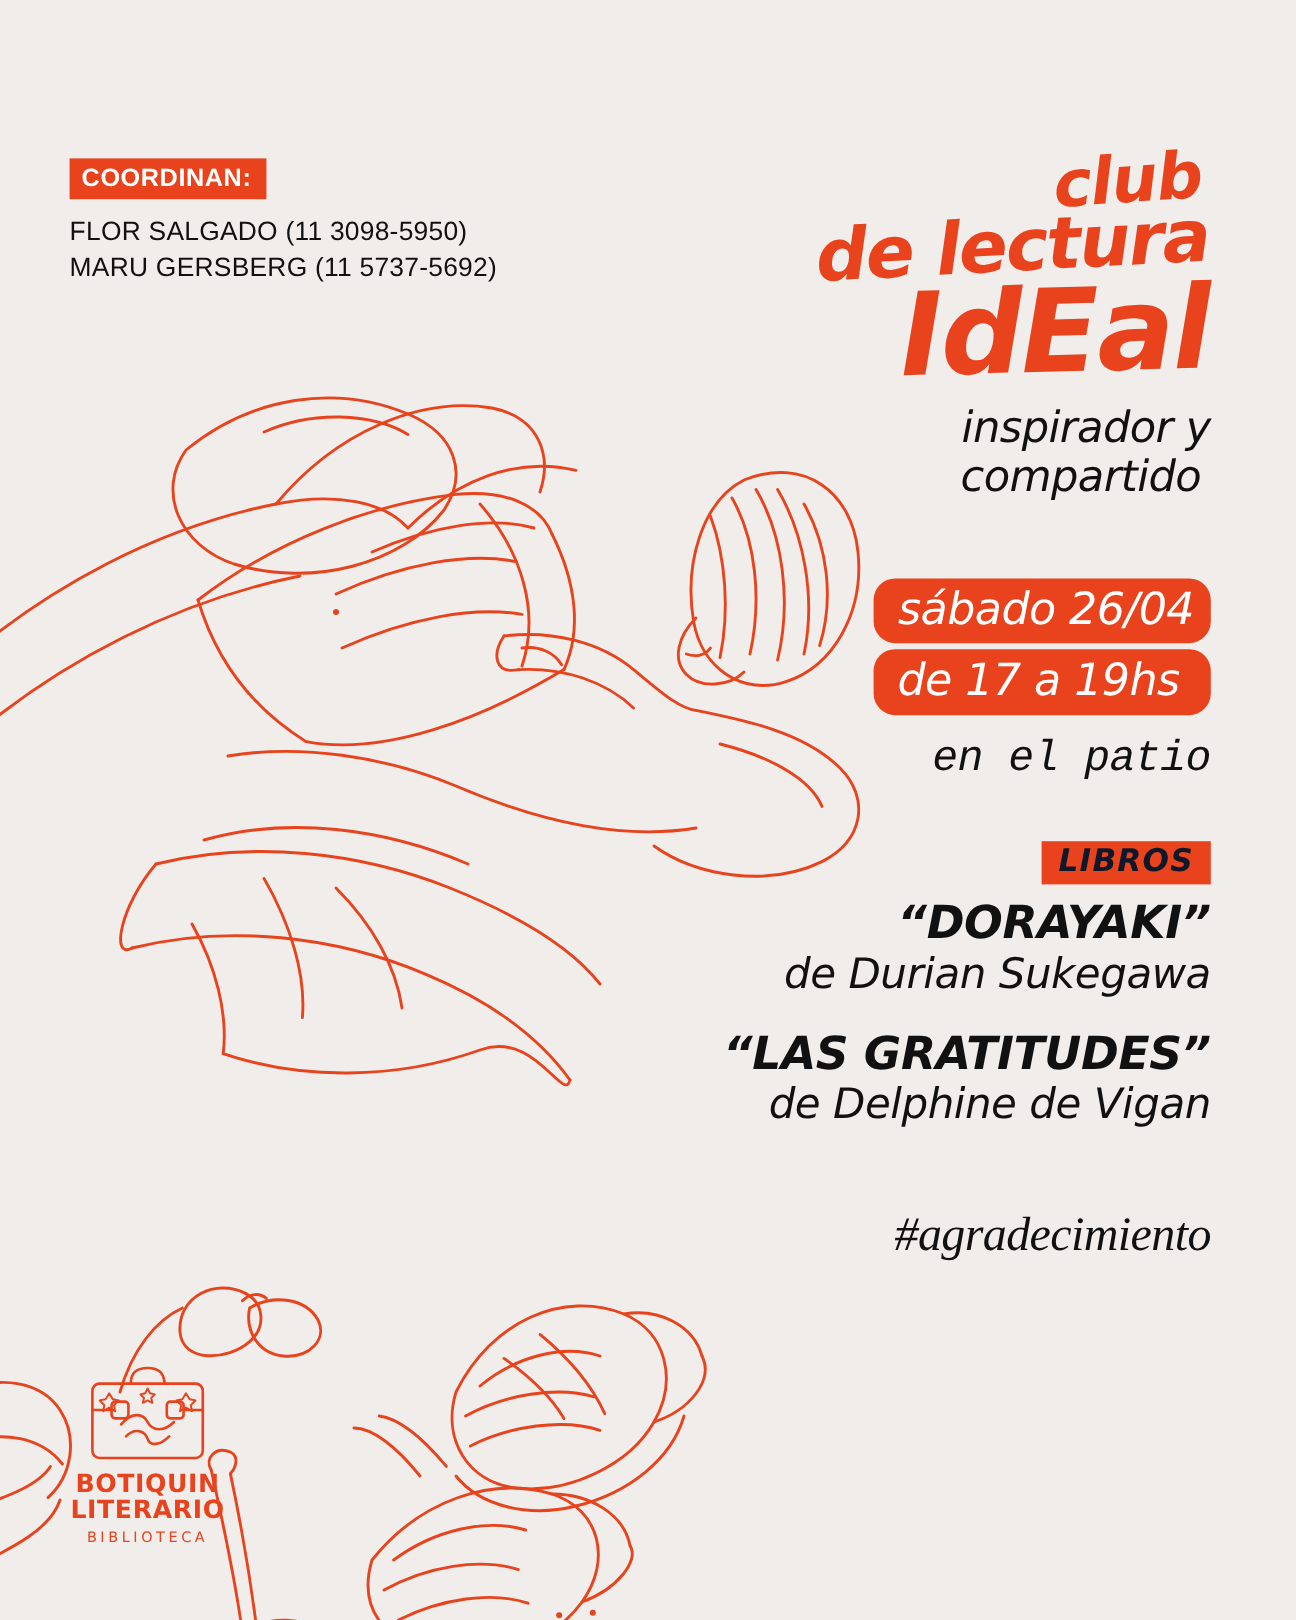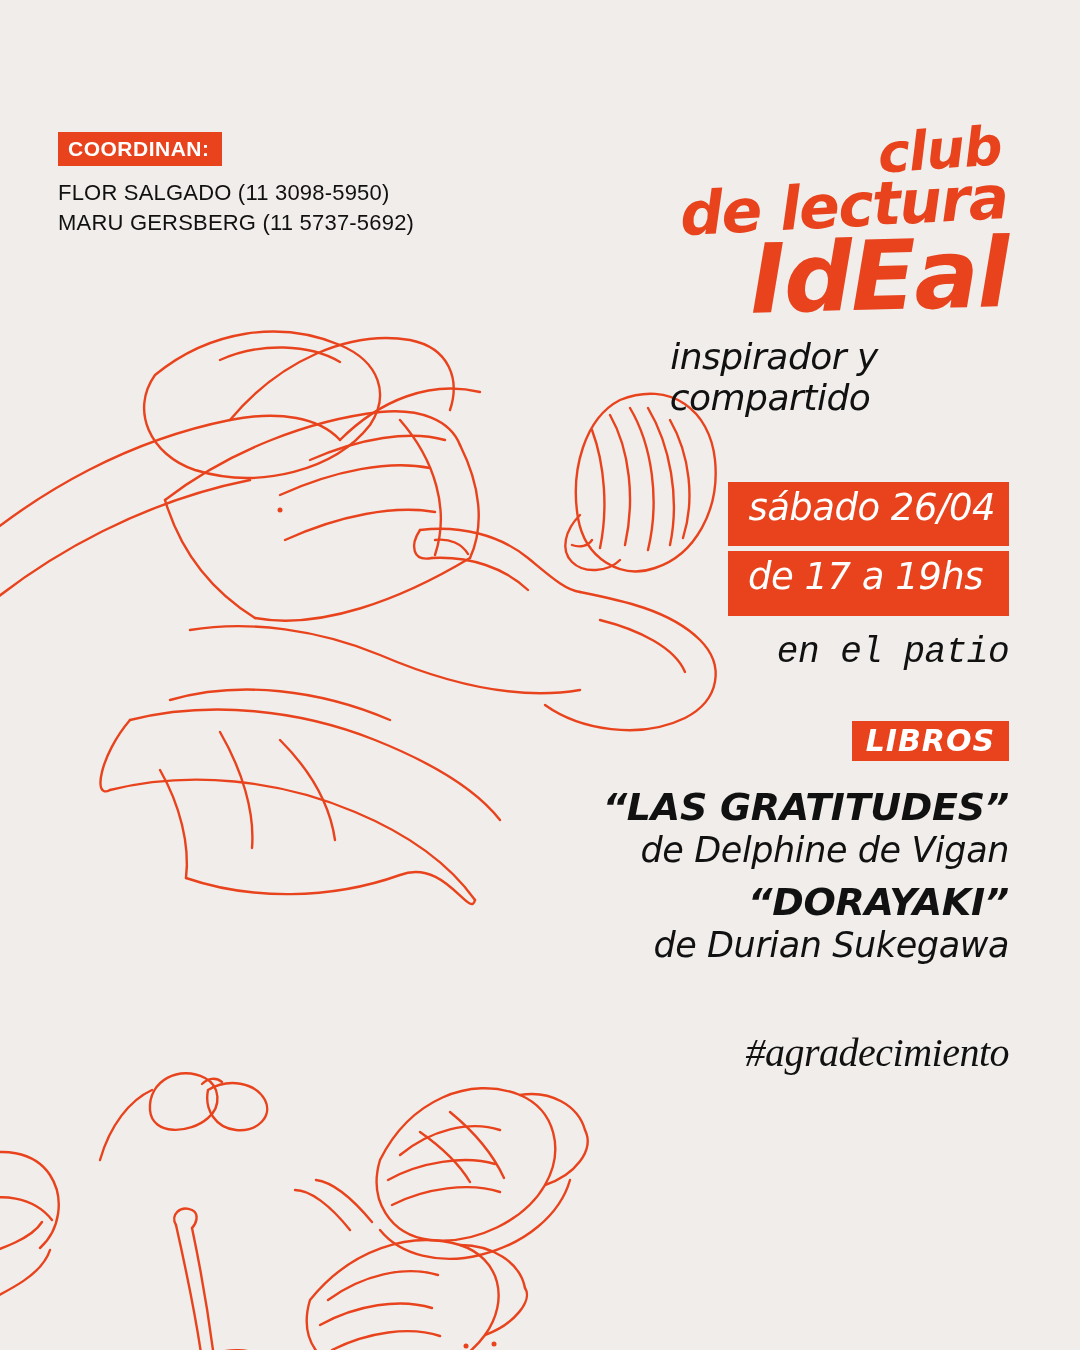--- a/index.html
+++ b/index.html
@@ -109,42 +109,42 @@
     transform-origin: right bottom;
   }
   .tagline {
     color: #111111;
     font-family: "DejaVu Sans", sans-serif;
     font-style: italic;
     font-size: 36px;
     line-height: 1.12;
     margin-top: 16px;
     letter-spacing: -0.5px;
-    text-align: center;
   }
   .tagline div:last-child {
     margin-right: 8px;
   }
 
   
   .date-block {
     margin-top: 64px;
     position: relative;
     display: block;
   }
   .date-row {
     display: inline-block;
     background: #e8431d;
     color: #ffffff;
     font-family: "DejaVu Sans", sans-serif;
     font-style: italic;
     font-size: 37px;
     line-height: 1.12;
-    padding: 5px 14px 18px 20px;
+    padding: 5px 14px 8px 20px;
     letter-spacing: -0.5px;
+    border-radius: 18px;
   }
   .date-row.second {
     margin-top: 5px;
     padding-right: 26px;
   }
   .venue {
     color: #111111;
     font-family: Liberation Mono, monospace;
     font-style: italic;
     font-size: 36px;
@@ -153,25 +153,25 @@
     letter-spacing: -0.5px;
   }
 
   
   .books {
     margin-top: 48px;
   }
   .books-tag {
     display: inline-block;
     background: #e8431d;
-    color: #ffffff;
-    font-family: "DejaVu Sans", sans-serif;
-    font-weight: bold;
-    font-style: italic;
-    font-size: 30px;
+    color: #0f172a;
+    font-family: "DejaVu Sans", sans-serif;
+    font-weight: bold;
+    font-style: italic;
+    font-size: 26px;
     letter-spacing: 1px;
     padding: 4px 14px 5px 14px;
     line-height: 1.05;
   }
   .book {
     margin-top: 12px;
   }
   .book-title {
     color: #111111;
     font-family: "DejaVu Sans", sans-serif;
@@ -358,28 +358,48 @@
       <div class="date-row second">de 17 a 19hs</div>
     </div>
 
     <div class="venue">
       <div>en el patio</div>
     </div>
 
     <div class="books">
       <div class="books-tag">LIBROS</div>
 
+      <div class="book">
+        <div class="book-title">“DORAYAKI”</div>
+        <div class="book-author">de Durian Sukegawa</div>
+      </div>
+
       <div class="book second">
         <div class="book-title">“LAS GRATITUDES”</div>
         <div class="book-author">de Delphine de Vigan</div>
       </div>
-
-      <div class="book">
-        <div class="book-title">“DORAYAKI”</div>
-        <div class="book-author">de Durian Sukegawa</div>
-      </div>
     </div>
 
     <div class="hashtag">#agradecimiento</div>
   </div>
 
+  <div class="logo">
+    <svg width="104" height="84" viewBox="0 0 104 84" fill="none" stroke="#e8431d" stroke-width="2.2" stroke-linecap="round" stroke-linejoin="round">
+      <rect x="6" y="18" width="92" height="62" rx="6"></rect>
+      <path d="M38 18 C 38 8, 44 5, 52 5 C 60 5, 66 8, 66 18"></path>
+      <path d="M6 40 H 22"></path>
+      <path d="M82 40 H 98"></path>
+      <rect x="22" y="33" width="14" height="14" rx="3"></rect>
+      <rect x="68" y="33" width="14" height="14" rx="3"></rect>
+      <path d="M30 52 C 38 42, 48 42, 52 50 C 56 58, 66 58, 74 50"></path>
+      <path d="M34 62 C 42 54, 50 58, 52 64 C 54 70, 62 70, 70 62"></path>
+      <path d="M20 26 l 3 5 l 5 1 l -4 4 l 1 5 l -5 -3 l -5 3 l 1 -5 l -4 -4 l 5 -1 z" stroke-width="1.6"></path>
+      <path d="M52 22 l 2 4 l 4 1 l -3 3 l 1 4 l -4 -2 l -4 2 l 1 -4 l -3 -3 l 4 -1 z" stroke-width="1.6"></path>
+      <path d="M84 26 l 3 5 l 5 1 l -4 4 l 1 5 l -5 -3 l -5 3 l 1 -5 l -4 -4 l 5 -1 z" stroke-width="1.6"></path>
+    </svg>
+    <div class="logo-name">
+      <div>BOTIQUIN</div>
+      <div>LITERARIO</div>
+    </div>
+    <div class="logo-sub">BIBLIOTECA</div>
+  </div>
 
 </div>
 
 </body></html>

